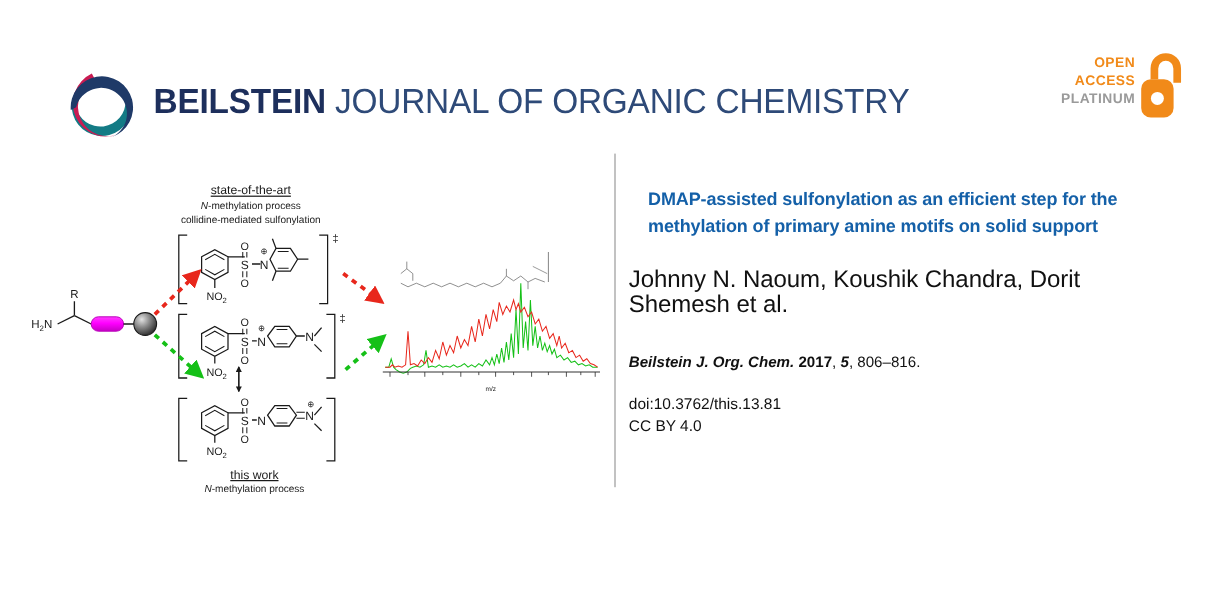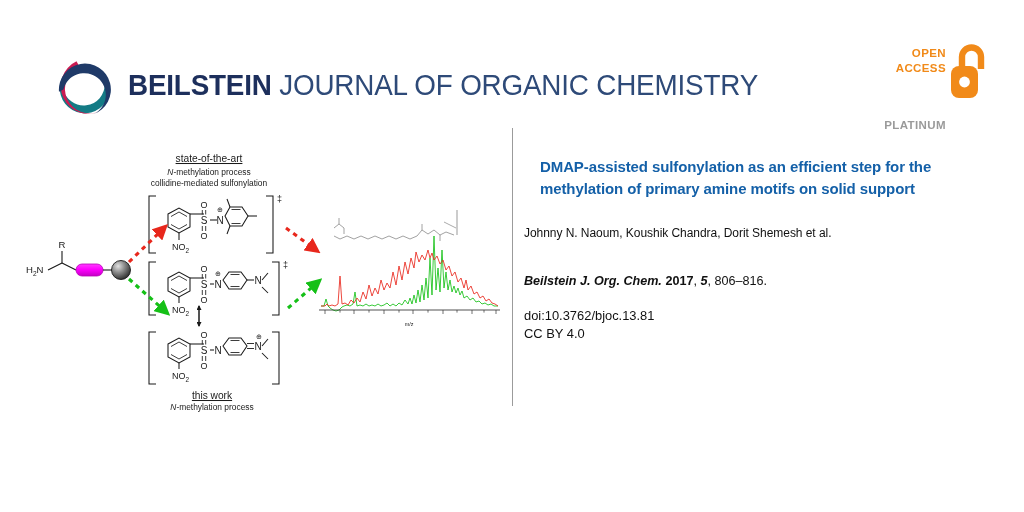--- a/index.html
+++ b/index.html
@@ -40,21 +40,21 @@
   .oa-text{
     position:absolute;right:42px;top:2px;
     text-align:right;
     line-height:15px;
     font-size:11.5px;
     font-weight:bold;
     letter-spacing:0.4px;
     font-family:"Liberation Sans", sans-serif;
   }
   .oa-text .oa-open,.oa-text .oa-access{color:#f18a19;display:block;}
-  .oa-text .oa-plat{color:#9a9a9a;display:block;margin-top:42px;}
+  .oa-text .oa-plat{color:#9a9a9a;display:block;}
   .oa-lock{position:absolute;right:0;top:0;width:38px;height:56px;}
   .oa-lock svg{display:block;}
 
   
   .divider{
     position:absolute;left:512px;top:128px;width:1px;height:278px;
     background:#9b9b9b;
   }
 
   
@@ -62,21 +62,21 @@
   .art-title{
     color:#1460a8;
     font-weight:bold;
     font-size:15px;
     line-height:21.5px;
     margin:16px;
     letter-spacing:-0.1px;
   }
   .art-authors{
     color:#111111;
-    font-size:12px;
+    font-size:20px;
     line-height:21px;
     margin:24px 0 0 0;
     letter-spacing:-0.05px;
   }
   .art-citation{
     color:#111111;
     font-size:12.6px;
     line-height:17px;
     margin:29px 0 0 0;
   }
@@ -136,21 +136,21 @@
   <div class="divider"></div>
 
   <div class="right-col">
     <div class="art-title">DMAP-assisted sulfonylation as an efficient step for the methylation of primary amine motifs on solid support</div>
     <div class="art-authors">Johnny N. Naoum, Koushik Chandra, Dorit Shemesh et al.</div>
     <div class="art-citation"><span class="ital">Beilstein J. Org. Chem.</span>
       <span class="bold">2017</span><span>,</span>
       <span class="ital">5</span><span>,</span>
       <span>806–816.</span></div>
     <div class="art-doi">
-      <span>doi:10.3762/bjoc.13.81</span>
+      <span>doi:10.3762/this.13.81</span>
       <span>CC BY 4.0</span>
     </div>
   </div>
 
   <div class="ga">
     <svg viewBox="0 0 486 272" xmlns="http://www.w3.org/2000/svg">
       <defs>
         <marker id="redArrow" markerWidth="5" markerHeight="5" refX="3.2" refY="2.5" orient="auto">
           <path d="M0,0 L5,2.5 L0,5 z" fill="#e8271c"></path>
         </marker>

